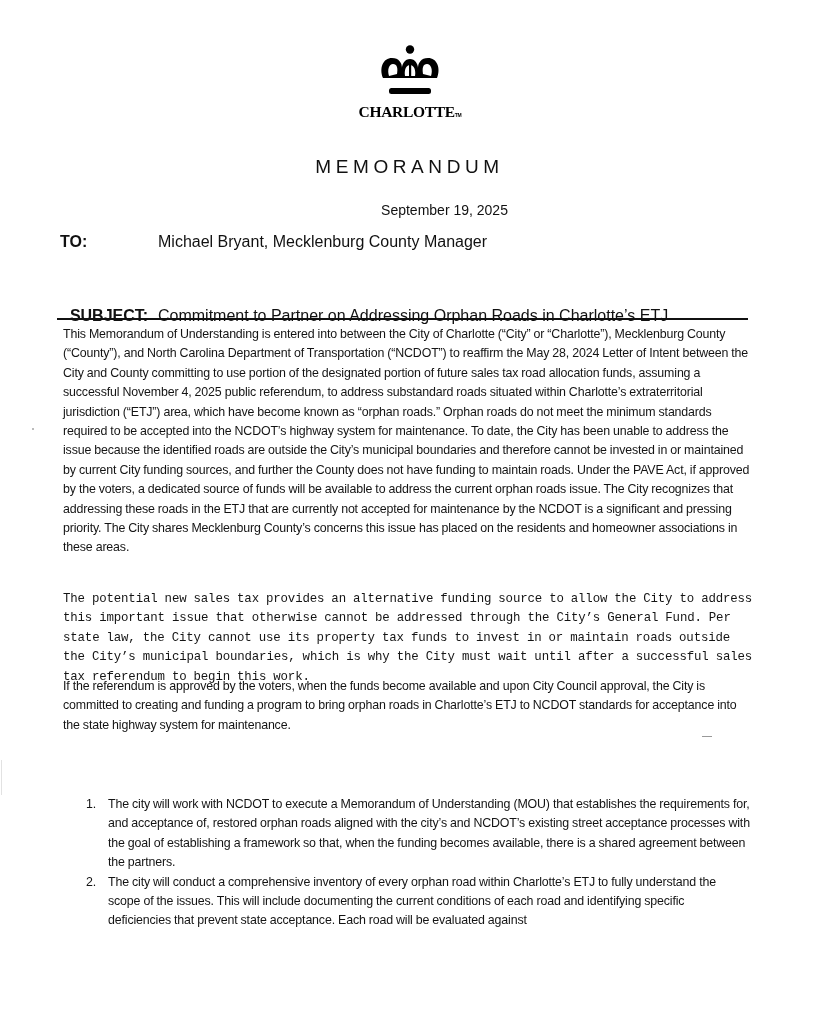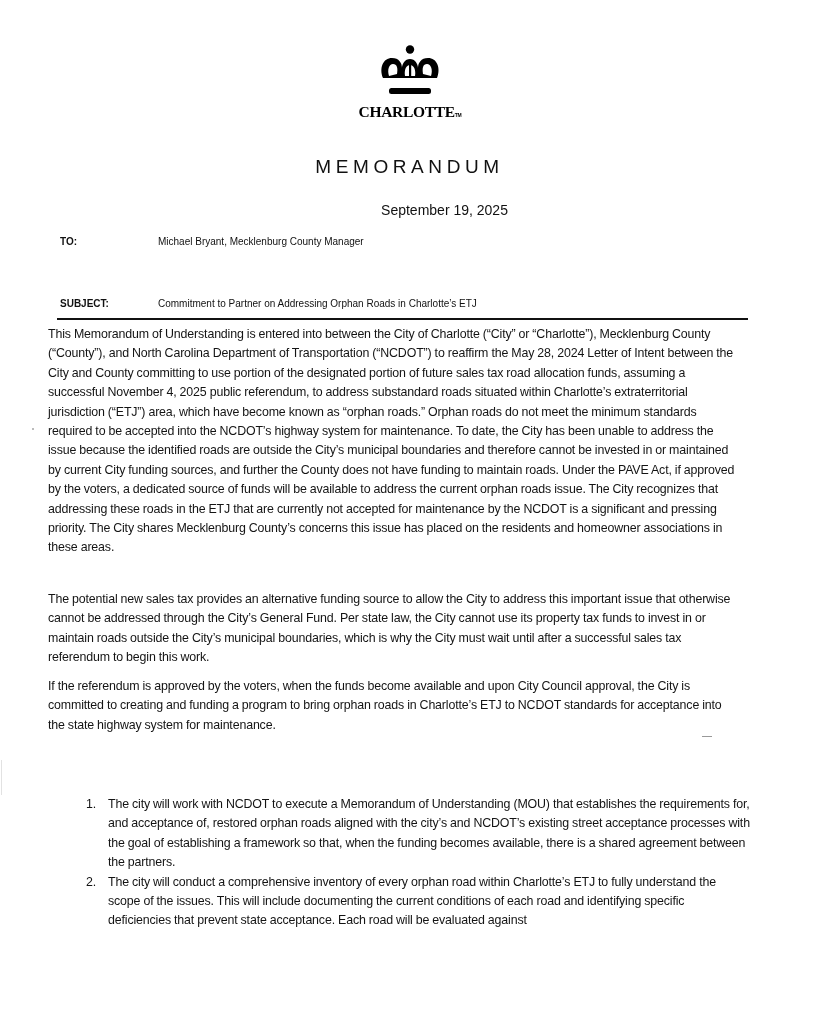--- a/index.html
+++ b/index.html
@@ -64,21 +64,21 @@
       width: 813px;
       top: 202px;
       text-align: center;
       font-size: 14px;
       color: #111;
       padding-left: 38px;
     }
     .hdr-row {
       position: absolute;
       left: 60px;
-      font-size: 10px;
+      font-size: 16px;
       color: #111;
       height: 20px;
       line-height: 20px;
       white-space: nowrap;
     }
     .hdr-label {
       display: inline-block;
       width: 98px;
       font-weight: bold;
     }
@@ -86,21 +86,21 @@
     .rule {
       position: absolute;
       left: 57px;
       top: 318px;
       width: 691px;
       height: 1.5px;
       background: #111;
     }
     .body-text {
       position: absolute;
-      left: 48px;
+      left: 63px;
       width: 690px;
       font-family: "Liberation Sans Narrow", "Liberation Sans", sans-serif;
       font-size: 12.4px;
       line-height: 19.4px;
       color: #141414;
       letter-spacing: -0.15px;
       word-spacing: -0.2px;
     }
     .para { margin: 0; }
     .list {
@@ -149,30 +149,30 @@
     </svg>
     <span class="logo-word"><span>CHARLOTTE</span><span class="logo-tm">TM</span></span>
   </div>
 
   <div class="memo-title">MEMORANDUM</div>
   <div class="memo-date">September 19, 2025</div>
 
   <div class="hdr-row" style="top:232px;">
     <span class="hdr-label">TO:</span><span class="hdr-value">Michael Bryant, Mecklenburg County Manager</span>
   </div>
-  <div class="hdr-row" style="top:294px;">
+  <div class="hdr-row" style="top:306px;text-align:center;">
     <span class="hdr-label">SUBJECT:</span><span class="hdr-value">Commitment to Partner on Addressing Orphan Roads in Charlotte’s ETJ</span>
   </div>
 
   <div class="rule"></div>
 
   <div class="body-text" style="top:325px;">
     <p class="para">This Memorandum of Understanding is entered into between the City of Charlotte (“City” or “Charlotte”), Mecklenburg County (“County”), and North Carolina Department of Transportation (“NCDOT”) to reaffirm the May 28, 2024 Letter of Intent between the City and County committing to use portion of the designated portion of future sales tax road allocation funds, assuming a successful November 4, 2025 public referendum, to address substandard roads situated within Charlotte’s extraterritorial jurisdiction (“ETJ”) area, which have become known as “orphan roads.” Orphan roads do not meet the minimum standards required to be accepted into the NCDOT’s highway system for maintenance. To date, the City has been unable to address the issue because the identified roads are outside the City’s municipal boundaries and therefore cannot be invested in or maintained by current City funding sources, and further the County does not have funding to maintain roads. Under the PAVE Act, if approved by the voters, a dedicated source of funds will be available to address the current orphan roads issue. The City recognizes that addressing these roads in the ETJ that are currently not accepted for maintenance by the NCDOT is a significant and pressing priority. The City shares Mecklenburg County’s concerns this issue has placed on the residents and homeowner associations in these areas.</p>
   </div>
-  <div class="body-text" style="top:590px;">
+  <div class="body-text" style="top:590px;font-family:Liberation Mono, monospace;">
     <p class="para">The potential new sales tax provides an alternative funding source to allow the City to address this important issue that otherwise cannot be addressed through the City’s General Fund. Per state law, the City cannot use its property tax funds to invest in or maintain roads outside the City’s municipal boundaries, which is why the City must wait until after a successful sales tax referendum to begin this work.</p>
   </div>
   <div class="body-text" style="top:677px;">
     <p class="para">If the referendum is approved by the voters, when the funds become available and upon City Council approval, the City is committed to creating and funding a program to bring orphan roads in Charlotte’s ETJ to NCDOT standards for acceptance into the state highway system for maintenance.</p>
   </div>
 
   <ol class="list" style="top:795px;">
     <li class="list-item">
       <span class="list-num">1.</span>
       <span>The city will work with NCDOT to execute a Memorandum of Understanding (MOU) that establishes the requirements for, and acceptance of, restored orphan roads aligned with the city’s and NCDOT’s existing street acceptance processes with the goal of establishing a framework so that, when the funding becomes available, there is a shared agreement between the partners.</span>

